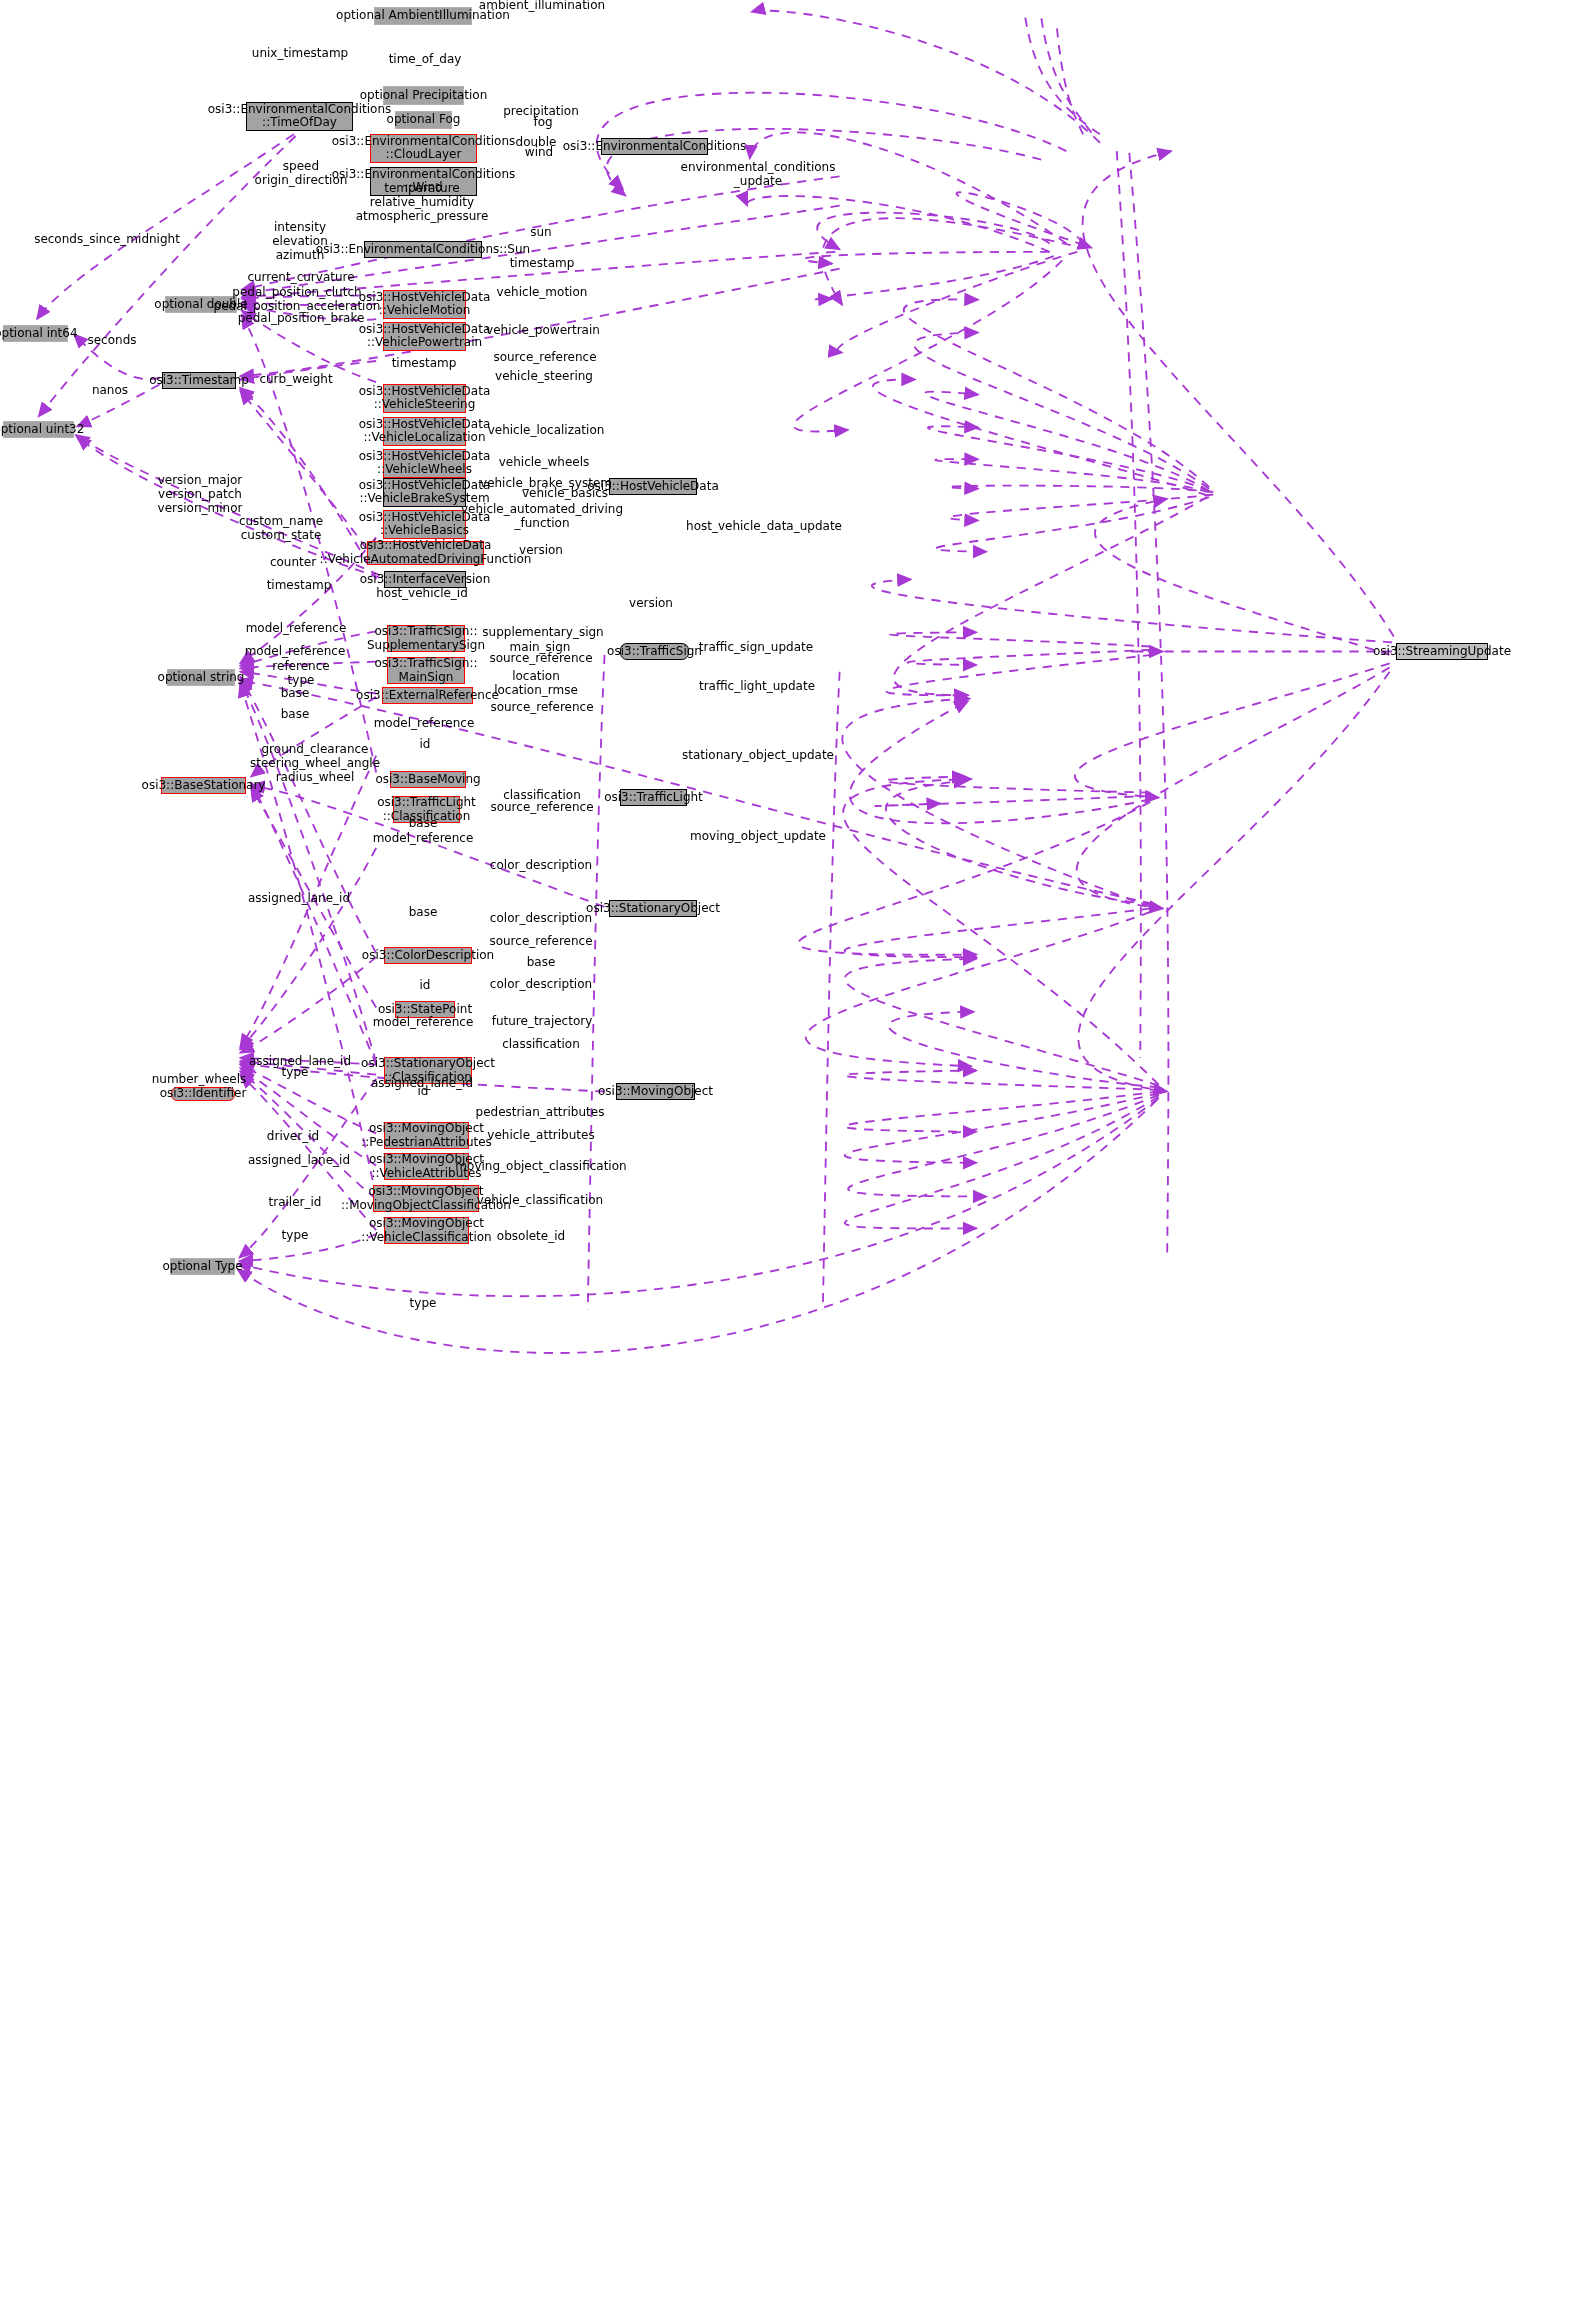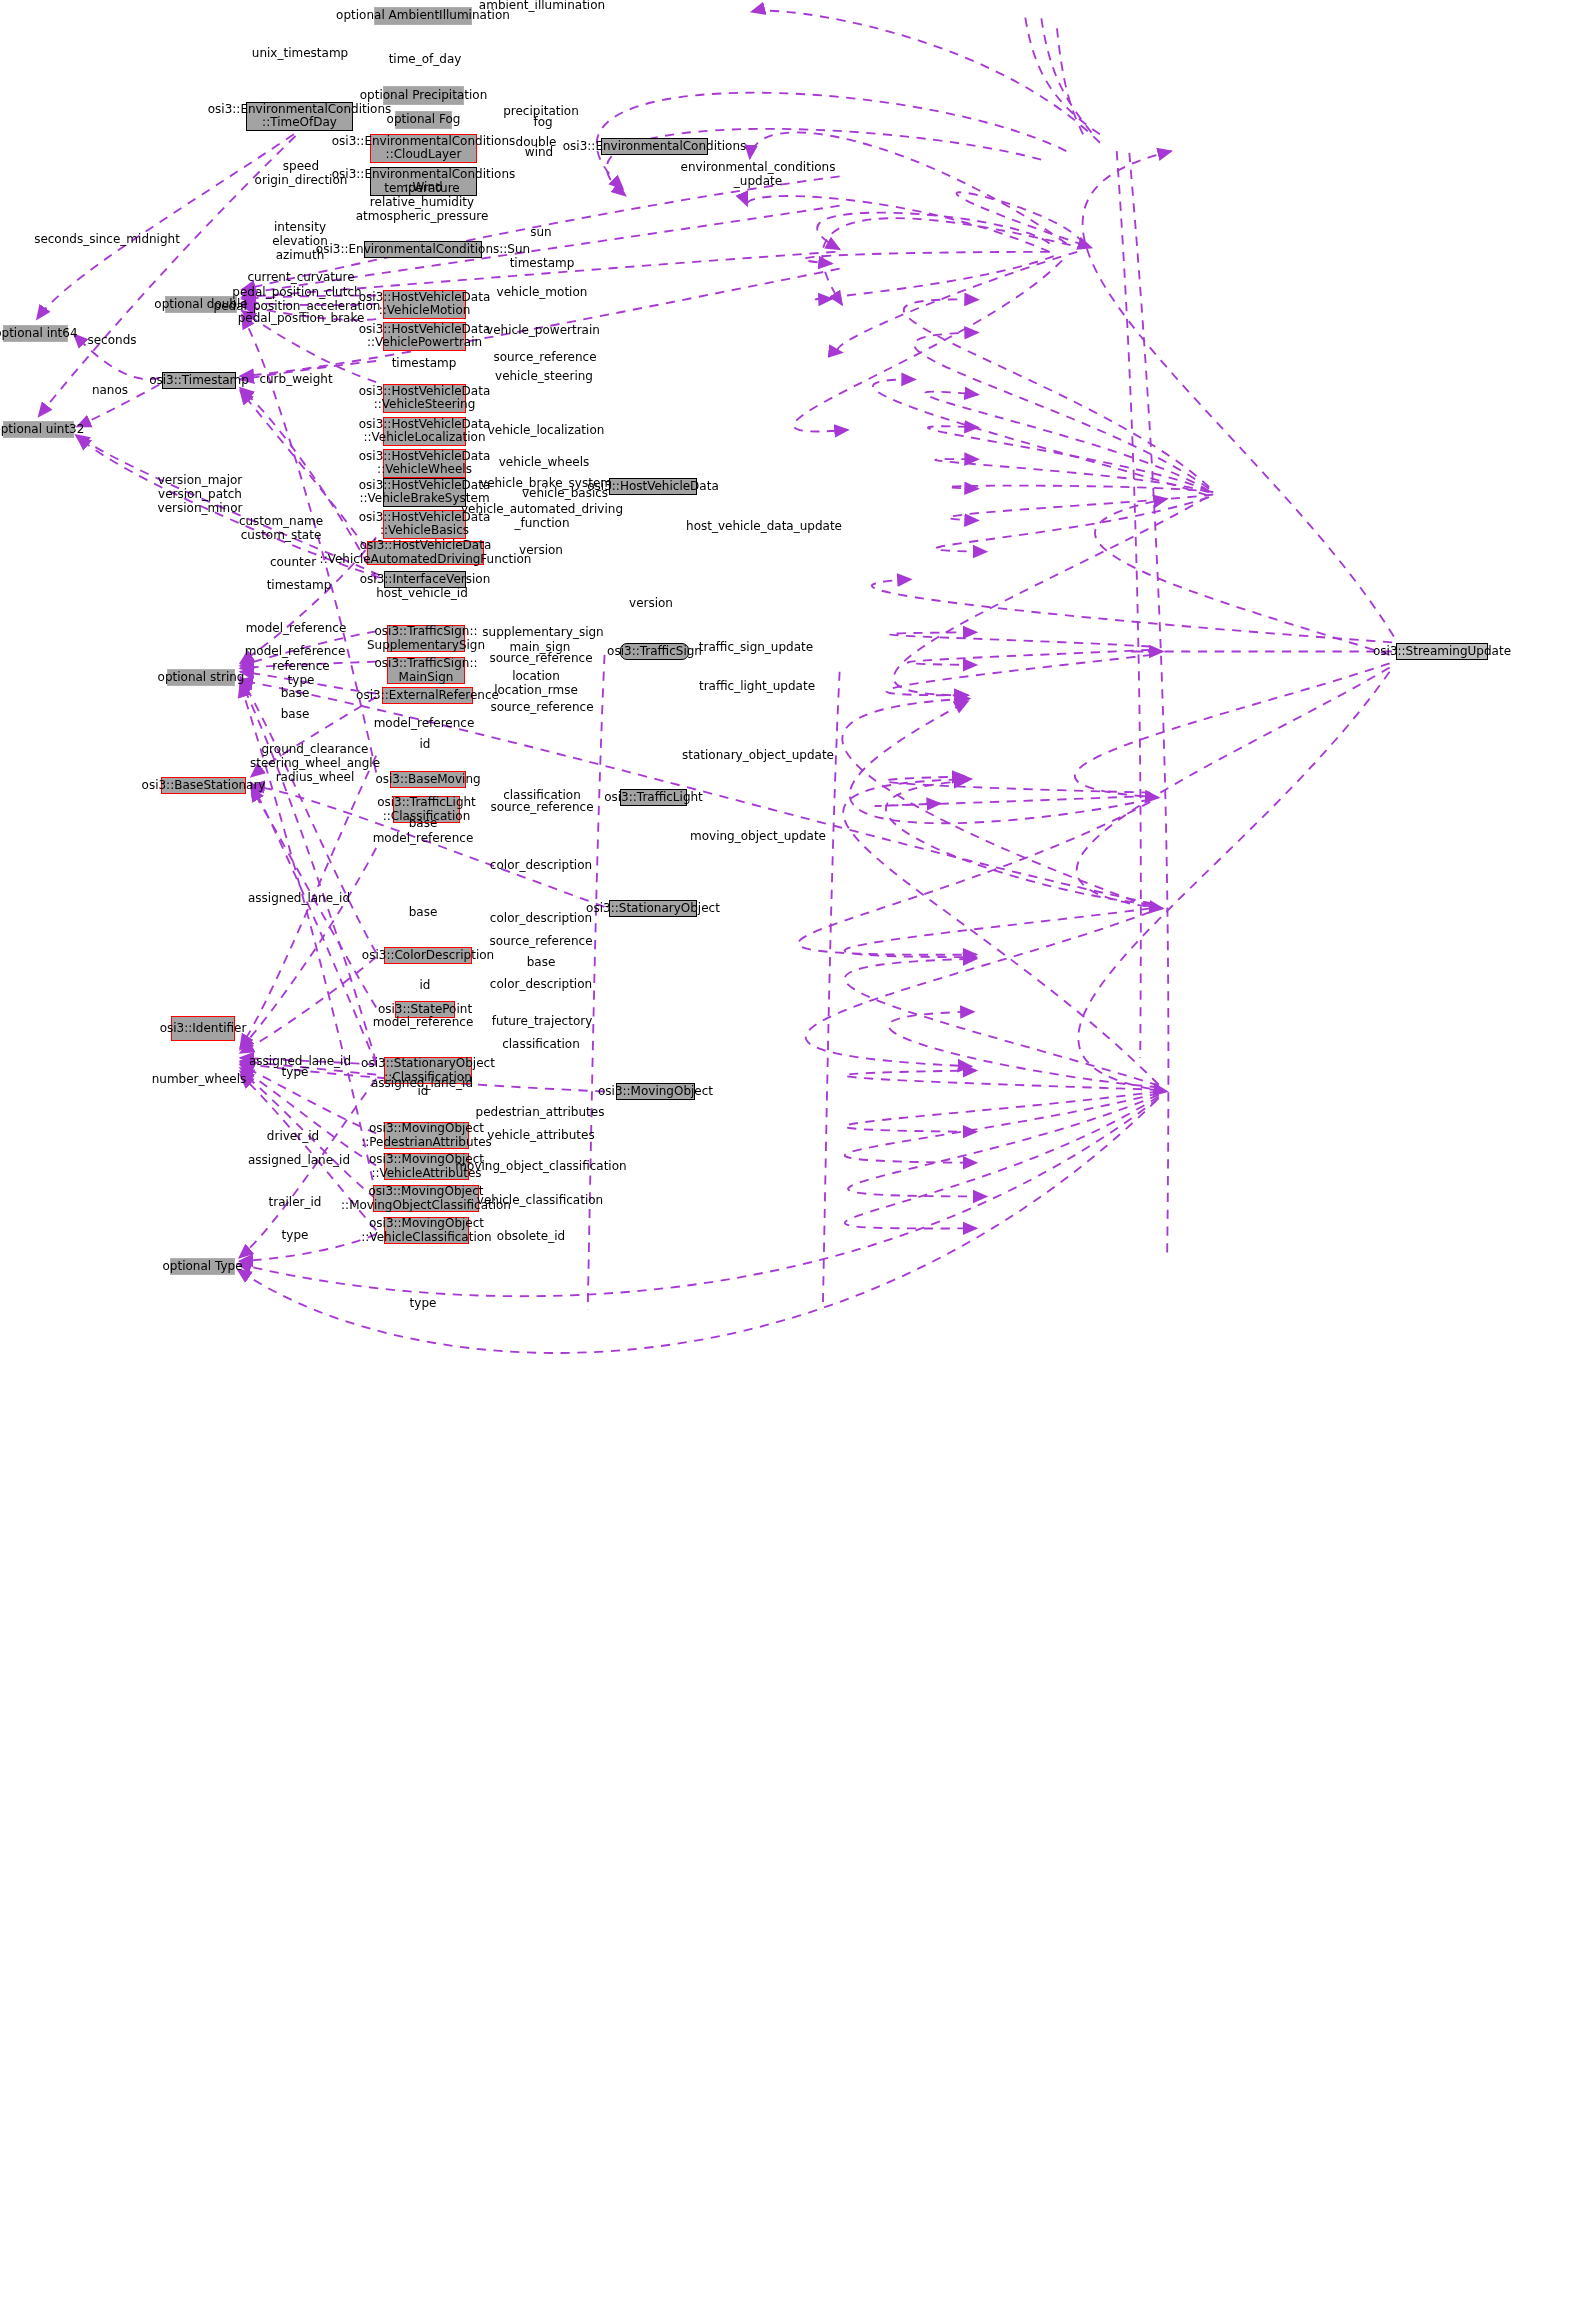--- a/index.html
+++ b/index.html
@@ -245,21 +245,21 @@
       <div class="node black" style="left: 620px; top: 643px; width: 69px; height: 17px; border-radius: 7px;"><span>osi3::TrafficSign</span></div>
       <div class="node root" style="left: 1396px; top: 643px; width: 92px; height: 17px;"><span>osi3::StreamingUpdate</span></div>
       <div class="node red" style="left: 161px; top: 777px; width: 85px; height: 17px;"><span>osi3::BaseStationary</span></div>
       <div class="node red" style="left: 390px; top: 771px; width: 76px; height: 17px;"><span>osi3::BaseMoving</span></div>
       <div class="node red" style="left: 393px; top: 796px; width: 67px; height: 27px;"><span>osi3::TrafficLight
 ::Classification</span></div>
       <div class="node black" style="left: 620px; top: 789px; width: 67px; height: 17px;"><span>osi3::TrafficLight</span></div>
       <div class="node black" style="left: 609px; top: 900px; width: 88px; height: 17px;"><span>osi3::StationaryObject</span></div>
       <div class="node red" style="left: 384px; top: 947px; width: 88px; height: 17px;"><span>osi3::ColorDescription</span></div>
       <div class="node red" style="left: 395px; top: 1001px; width: 60px; height: 17px; text-align: center;"><span>osi3::StatePoint</span></div>
-      <div class="node red" style="left: 171px; top: 1016px; width: 64px; height: 25px;"><span>osi3::Identifier</span></div>
+      <div class="node red" style="left: 171px; top: 1087px; width: 64px; height: 14px; border-radius: 6px;"><span>osi3::Identifier</span></div>
       <div class="node red" style="left: 384px; top: 1057px; width: 88px; height: 27px;"><span>osi3::StationaryObject
 ::Classification</span></div>
       <div class="node black" style="left: 616px; top: 1083px; width: 79px; height: 17px;"><span>osi3::MovingObject</span></div>
       <div class="node red" style="left: 384px; top: 1122px; width: 85px; height: 27px;"><span>osi3::MovingObject
 ::PedestrianAttributes</span></div>
       <div class="node red" style="left: 384px; top: 1153px; width: 85px; height: 27px;"><span>osi3::MovingObject
 ::VehicleAttributes</span></div>
       <div class="node red" style="left: 373px; top: 1185px; width: 106px; height: 27px;"><span>osi3::MovingObject
 ::MovingObjectClassification</span></div>
       <div class="node red" style="left: 384px; top: 1217px; width: 85px; height: 27px;"><span>osi3::MovingObject

